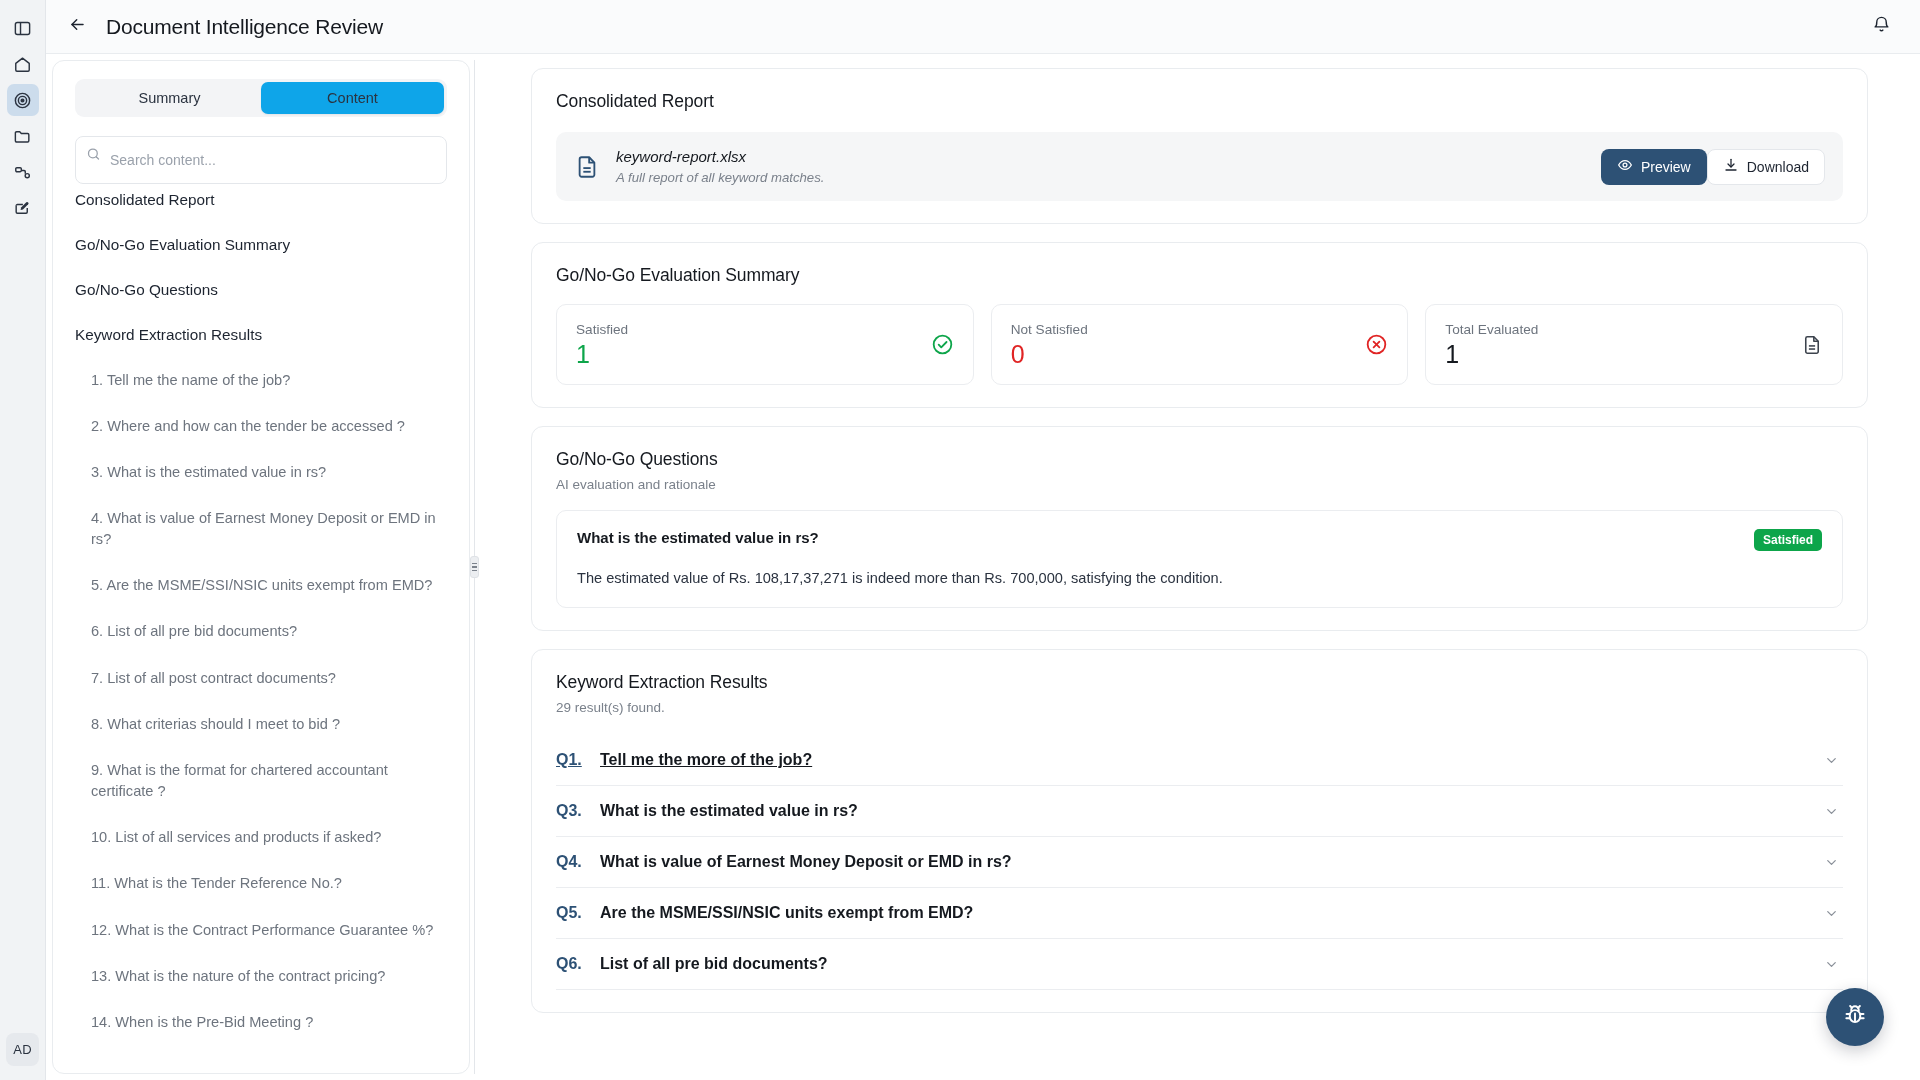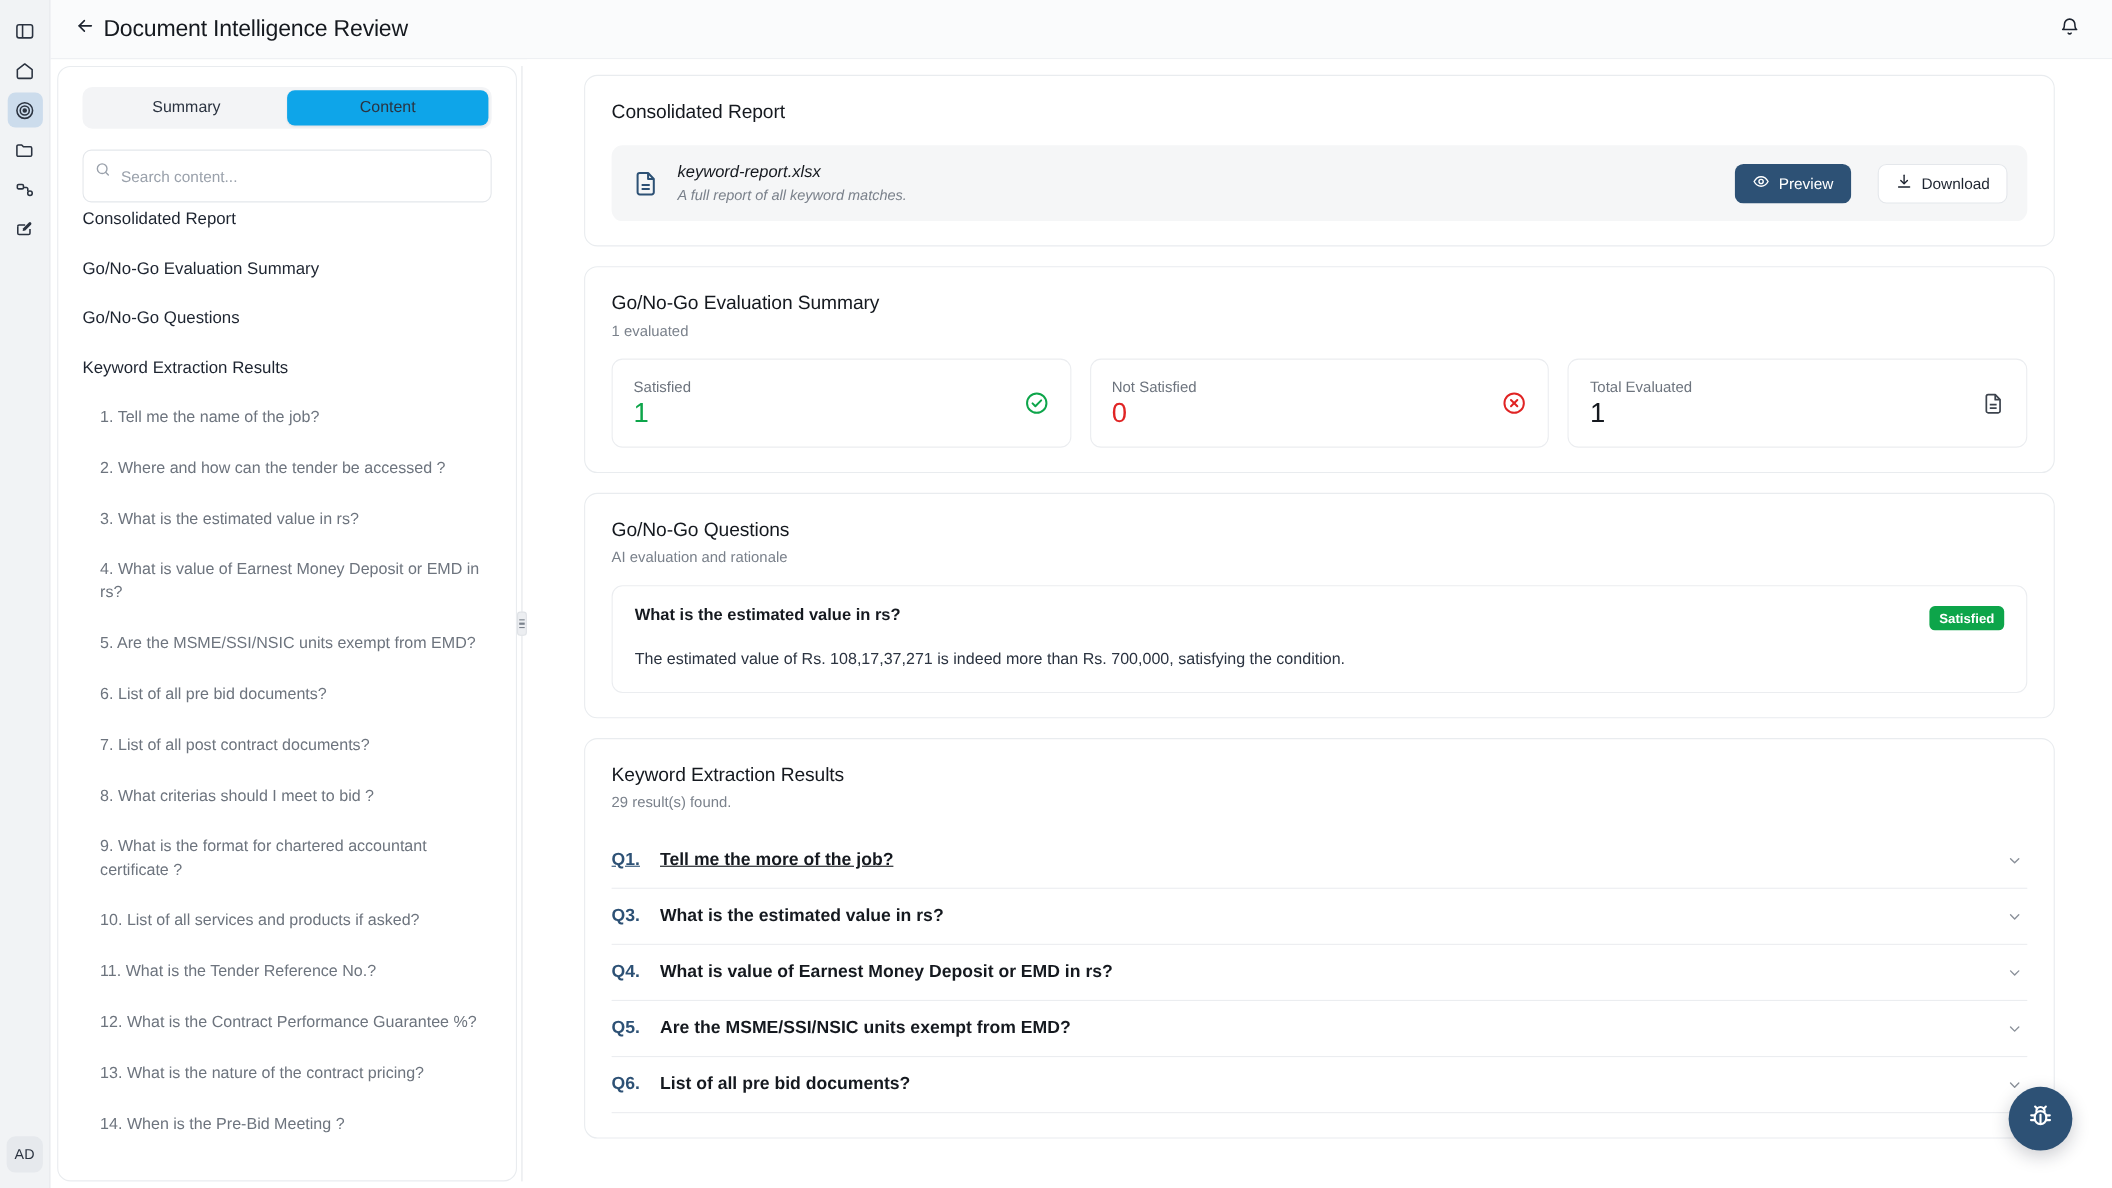--- a/index.html
+++ b/index.html
@@ -44,21 +44,21 @@
     background: #fafbfc;
     border-bottom: 1px solid #e9ecef;
     display: flex; align-items: center; padding: 0 22px 0 14px;
   }
   .back-btn {
     width: 34px; height: 34px; border-radius: 7px;
     display: flex; align-items: center; justify-content: center;
     color: #1d2430; cursor: pointer; font-size: 20px;
   }
   .topbar-title {
-    font-size: 21px; color: #15191f; letter-spacing: -.2px;
+    font-size: 21px; color: #15191f; margin-left: 12px; letter-spacing: -.2px;
   }
   .topbar-spacer { flex: 1; }
   .bell-btn {
     width: 34px; height: 34px; border-radius: 7px;
     display: flex; align-items: center; justify-content: center;
     color: #1d2430; cursor: pointer;
   }
 
   .body { flex: 1; display: flex; min-height: 0; background: #ffffff; position: relative; }
 
@@ -155,21 +155,21 @@
     margin-top: 20px;
     background: #f5f6f7;
     border-radius: 10px;
     padding: 16px 18px;
     display: flex; align-items: center;
   }
   .report-icon { flex: 0 0 auto; color: #2d5175; display: flex; margin-right: 16px; }
   .report-meta { flex: 1; min-width: 0; font-style: italic; }
   .report-name { font-size: 15px; color: #15191f; }
   .report-desc { font-size: 13.2px; color: #7a818b; margin-top: 5px; }
-  .report-actions { display: flex; gap: 24px; }
+  .report-actions { display: flex; gap: 0; }
   .btn {
     height: 36px; border-radius: 8px; padding: 0 15px;
     display: flex; align-items: center; gap: 8px;
     font-size: 14px; cursor: pointer; border: 1px solid transparent;
     font-family: "Liberation Sans", sans-serif;
   }
   .btn-primary { background: #2d5175; color: #fff; }
   .btn-ghost { background: #fff; color: #1d2430; border-color: #e4e7eb; justify-content: flex-end; }
 
   
@@ -386,21 +386,20 @@
                   </svg>
                 </span>
                 <span>Download</span>
               </div>
             </div>
           </div>
         </div>
 
         <div class="card">
           <div class="card-title">Go/No-Go Evaluation Summary</div>
-          <div class="card-sub">1 evaluated</div>
           <div class="stats">
 
             <div class="stat">
               <div>
                 <div class="stat-label">Satisfied</div>
                 <div class="stat-value" style="color:#0da54a">1</div>
               </div>
               <span class="stat-icon">
                 <svg width="23" height="23" viewBox="0 0 24 24" fill="none" stroke="#0da54a" stroke-width="1.9" stroke-linecap="round" stroke-linejoin="round">
                   <circle cx="12" cy="12" r="9.2"></circle>

